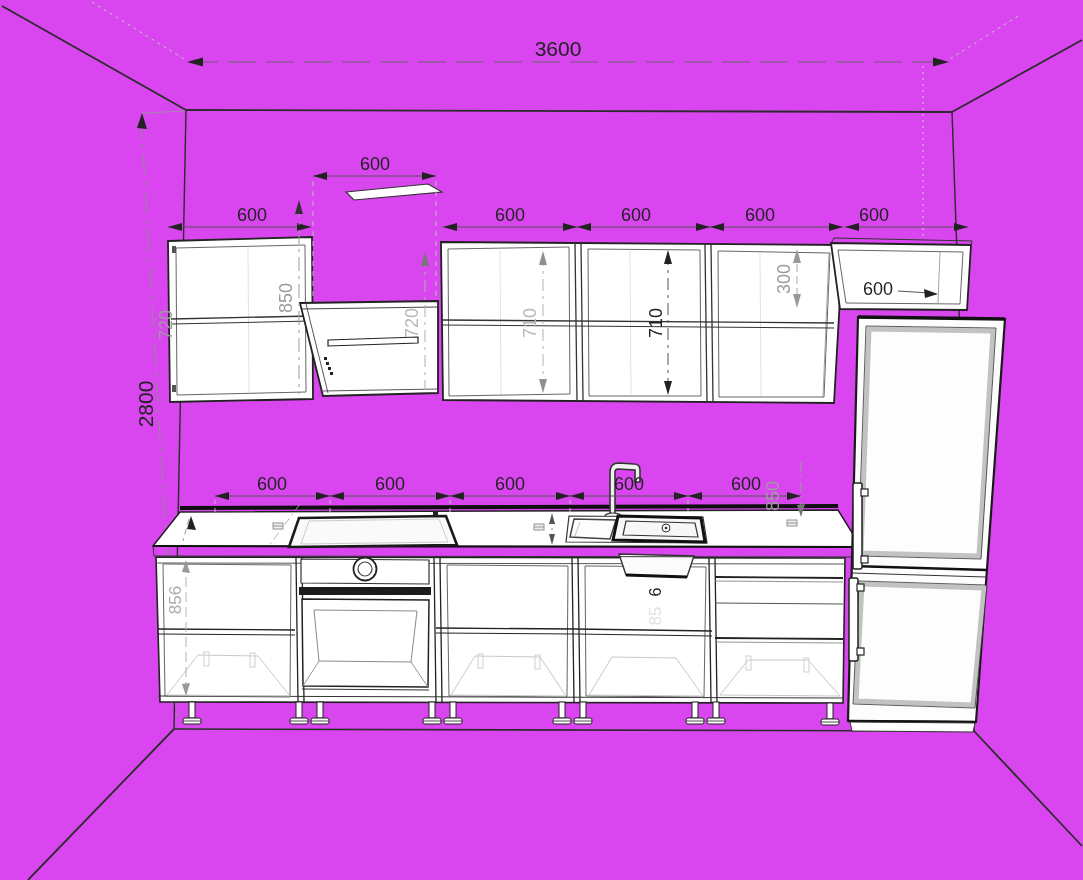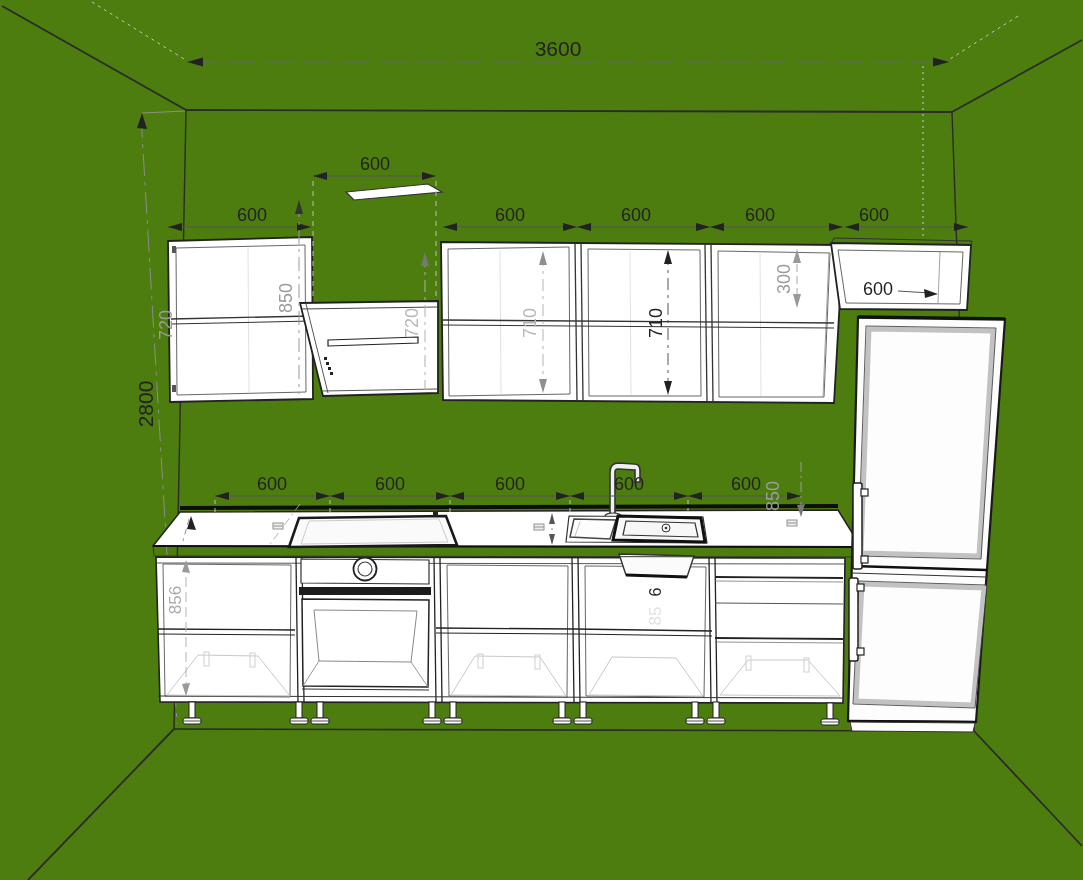--- a/index.html
+++ b/index.html
@@ -1,16 +1,16 @@
 <!DOCTYPE html>
 <html><head>
 <meta charset="utf-8">
 <style>
   html,body{margin:0;padding:0;background:#ffffff;}
-  .stage{width:1083px;height:880px;position:relative;background:#4d7c0f;overflow:hidden;text-align:right;}
+  .stage{width:1083px;height:880px;position:relative;background:#d946ef;overflow:hidden;text-align:right;}
   svg{display:block;}
   text{font-family:"Liberation Sans",sans-serif;}
   .dim-lg  {fill:#222222;font-size:21px;}
   .dim-md  {fill:#222222;font-size:18px;}
   .dim-gray{fill:#9c9c9c;font-size:18px;}
   .dim-lt  {fill:#b8b8b8;font-size:18px;}
   .dim-ghost{fill:#e2e2e2;font-size:17px;}
   .dim-sm  {fill:#222222;font-size:16px;}
 </style>
 </head>

